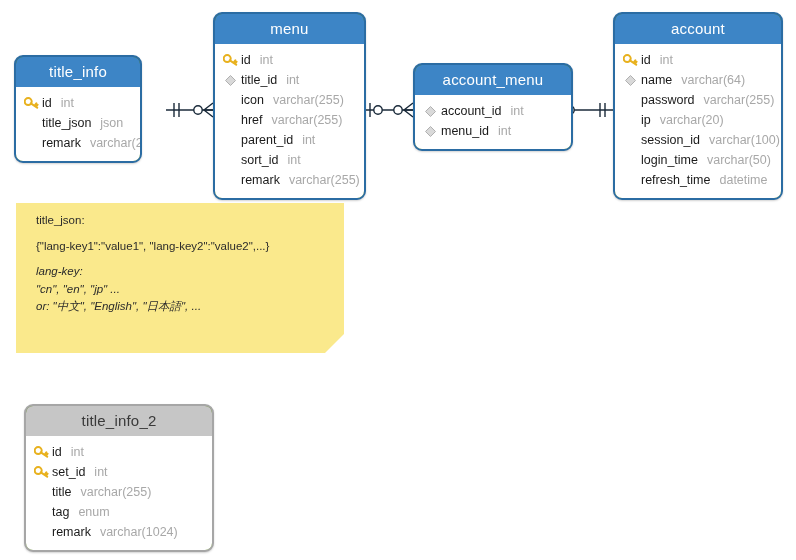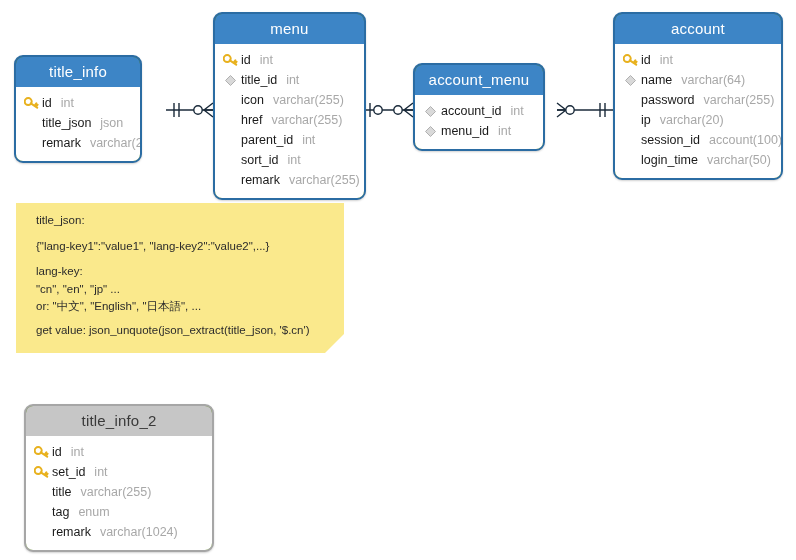--- a/index.html
+++ b/index.html
@@ -85,21 +85,21 @@
     background: #fae98c;
     padding: 10px 12px;
     font-size: 11.5px;
     color: #2b2b2b;
     line-height: 1.35;
   }
   .note-line {
     margin: 0 0 10px 0;
     white-space: nowrap;
   }
-  .note-line.tight { margin-bottom: 2px; }
+  .note-line.tight { margin-bottom: 2px; font-style: italic; }
   .note-line:last-child { margin-bottom: 0; }
   .note-fold {
     position: absolute;
     right: 0;
     bottom: 0;
     width: 0;
     height: 0;
     border-left: 19px solid transparent;
     border-bottom: 19px solid #ffffff;
   }
@@ -235,21 +235,21 @@
         <span class="field-type">int</span>
       </div>
       <div class="field">
         <span class="field-icon"></span>
         <span class="field-name">remark</span>
         <span class="field-type">varchar(255)</span>
       </div>
     </div>
   </div>
 
-  <div class="entity" style="left:413px; top:63px; width:132px;">
+  <div class="entity" style="left:413px; top:63px; width:160px;">
     <div class="entity-header">account_menu</div>
     <div class="entity-body">
       <div class="field">
         <span class="field-icon">
           <svg width="13" height="13" viewBox="0 0 13 13">
             <polygon points="6.5,1.5 11.5,6.5 6.5,11.5 1.5,6.5" fill="#d9d9d9" stroke="#b0b0b0" stroke-width="1"></polygon>
           </svg>
         </span>
         <span class="field-name">account_id</span>
         <span class="field-type">int</span>
@@ -294,37 +294,41 @@
         <span class="field-type">varchar(255)</span>
       </div>
       <div class="field">
         <span class="field-icon"></span>
         <span class="field-name">ip</span>
         <span class="field-type">varchar(20)</span>
       </div>
       <div class="field">
         <span class="field-icon"></span>
         <span class="field-name">session_id</span>
-        <span class="field-type">account(100)</span>
+        <span class="field-type">varchar(100)</span>
       </div>
       <div class="field">
         <span class="field-icon"></span>
         <span class="field-name">login_time</span>
         <span class="field-type">varchar(50)</span>
+      </div>
+      <div class="field">
+        <span class="field-icon"></span>
+        <span class="field-name">refresh_time</span>
+        <span class="field-type">datetime</span>
       </div>
     </div>
   </div>
 
   <div class="note" style="left:16px; top:203px; width:328px; height:150px;padding-left:20px;">
     <p class="note-line">title_json:</p>
     <p class="note-line">{"lang-key1":"value1", "lang-key2":"value2",...}</p>
     <p class="note-line tight">lang-key:</p>
     <p class="note-line tight">"cn", "en", "jp" ...</p>
     <p class="note-line tight">or: "中文", "English", "日本語", ...</p>
-    <p class="note-line" style="margin-top:8px;">get value: json_unquote(json_extract(title_json, '$.cn')</p>
     <span class="note-fold"></span>
   </div>
 
   <div class="entity gray" style="left:24px; top:404px; width:190px;">
     <div class="entity-header">title_info_2</div>
     <div class="entity-body">
       <div class="field">
         <span class="field-icon">
           <svg width="15" height="13" viewBox="0 0 15 13">
             <circle cx="4.2" cy="4.6" r="3.5" fill="none" stroke="#e8b11e" stroke-width="2"></circle>

